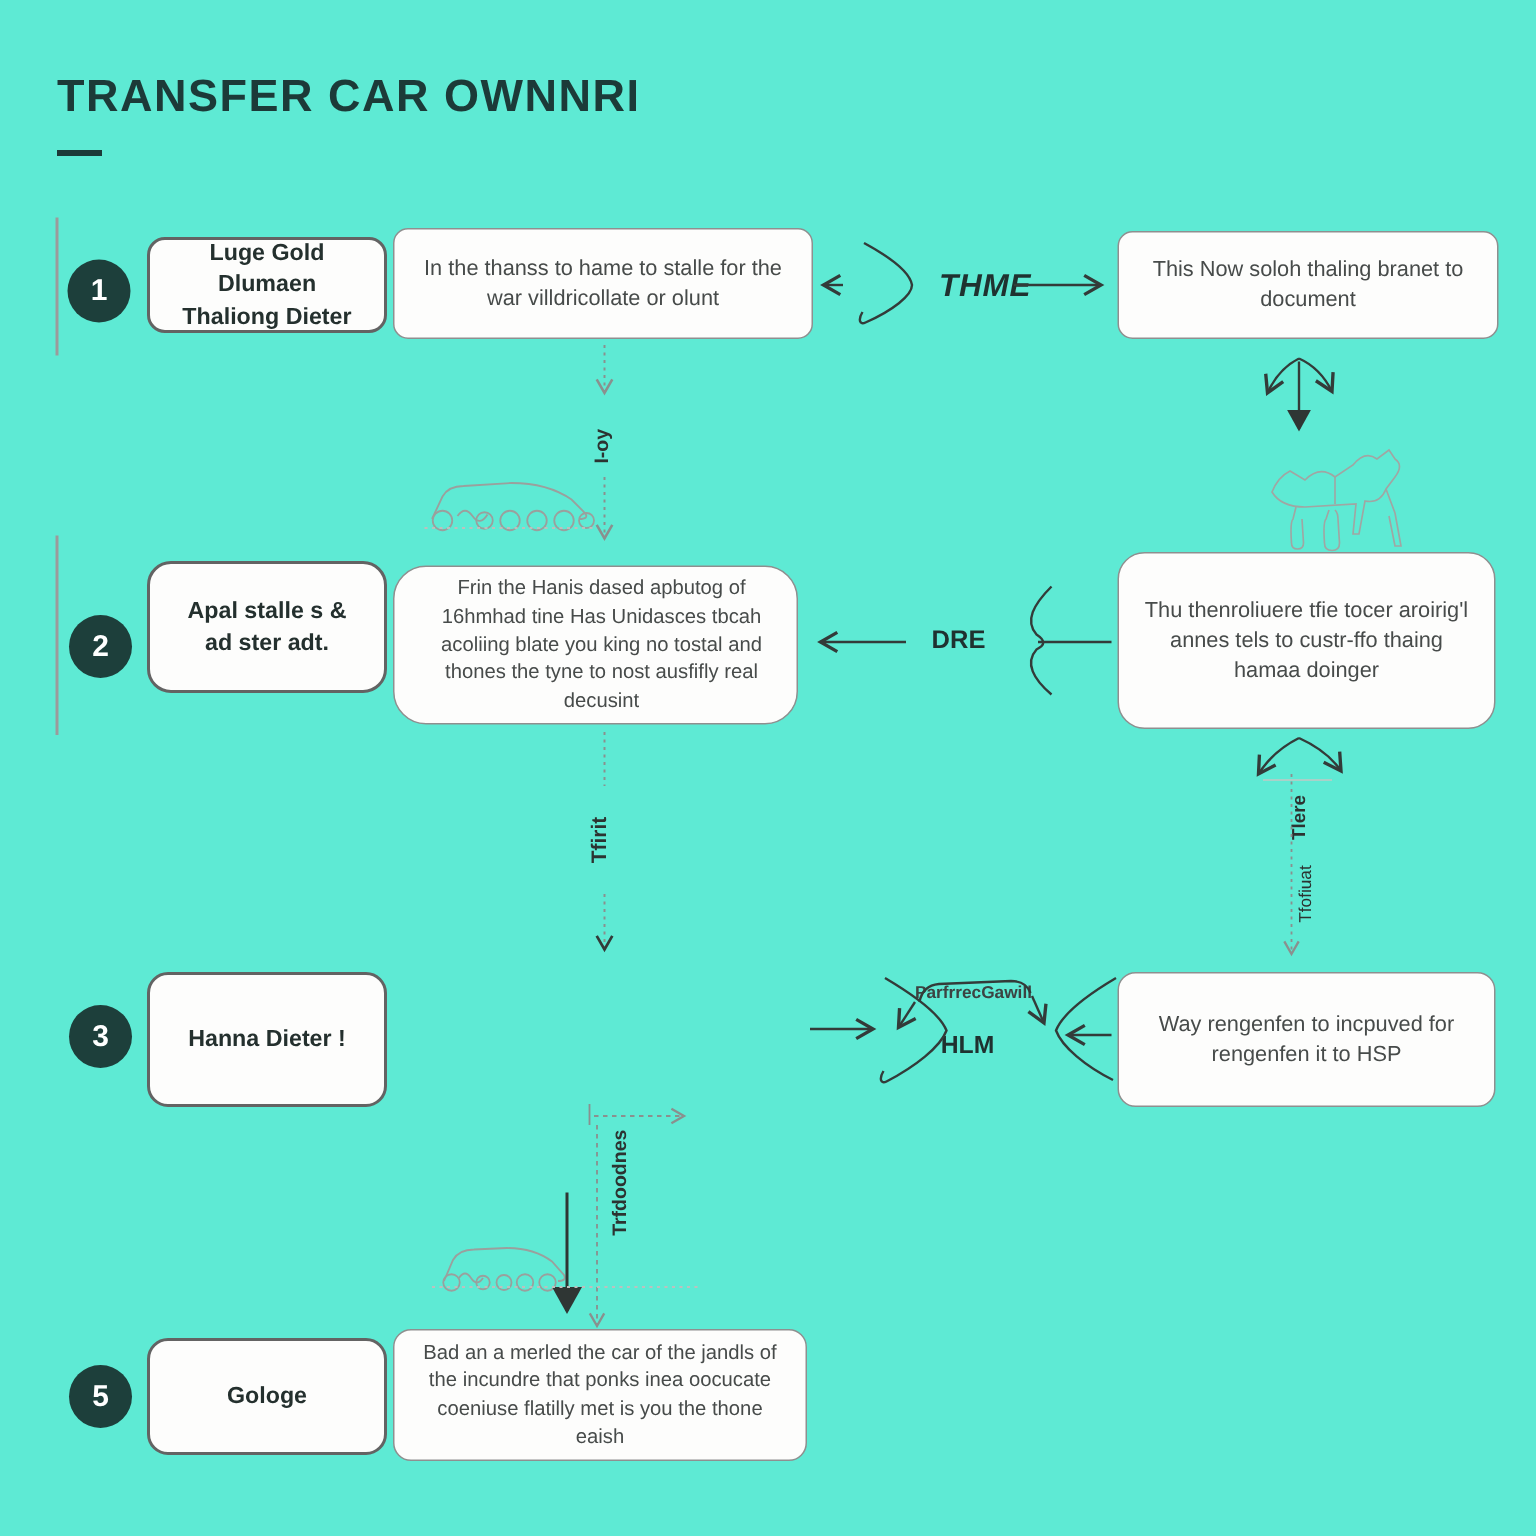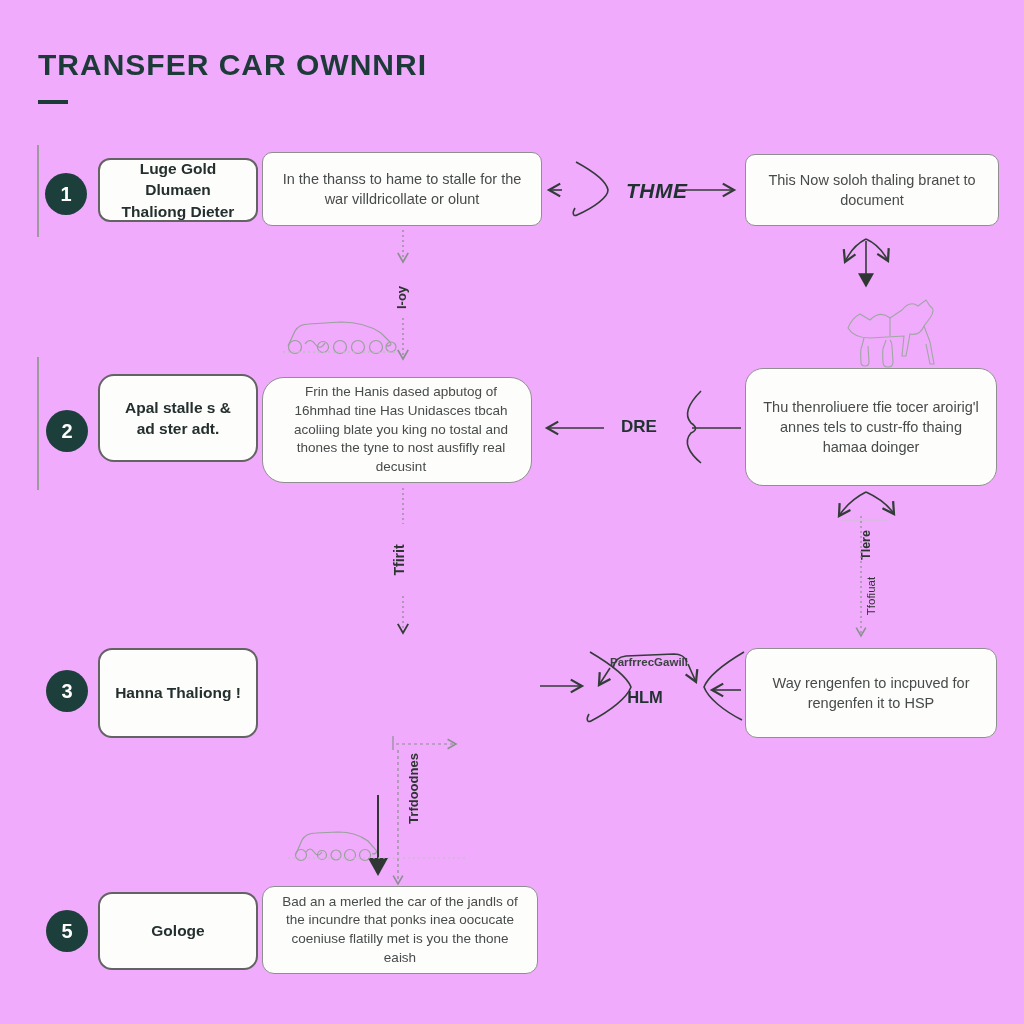--- a/index.html
+++ b/index.html
@@ -1,18 +1,18 @@
 <!DOCTYPE html>
 <html><head>
 <meta charset="utf-8">
 <style>
   html,body{margin:0;padding:0;background:#e9e9e7;}
   #canvas{
     position:relative;width:1024px;height:1024px;margin:0 auto;
-    background:#f0abfc;overflow:hidden;
+    background:#5eead4;overflow:hidden;
     font-family:"Liberation Sans","DejaVu Sans",sans-serif;
   }
   .title{
     position:absolute;left:38px;top:48px;font-size:30px;font-weight:800;
     letter-spacing:1px;color:#1c3a38;
   }
   .title-dash{position:absolute;left:38px;top:100px;width:30px;height:4px;background:#1c3a38;}
   .rail{position:absolute;left:37px;width:2px;background:#9b9b9b;}
   .step-circle{
     position:absolute;width:42px;height:42px;border-radius:50%;
@@ -61,21 +61,21 @@
   <div class="box box-bold" style="left:98px;top:158px;width:160px;height:64px;">Luge Gold Dlumaen
 Thaliong Dieter</div>
   <div class="box" style="left:262px;top:152px;width:280px;height:74px;font-size:14.5px;">In the thanss to hame to stalle for the war villdricollate or olunt</div>
   <div class="box" style="left:745px;top:154px;width:254px;height:72px;font-size:14.5px;">This Now soloh thaling branet to document</div>
 
   <div class="box box-bold" style="left:98px;top:374px;width:160px;height:88px;border-radius:16px;">Apal stalle s &amp;
 ad ster adt.</div>
   <div class="box" style="left:262px;top:377px;width:270px;height:106px;border-radius:22px;padding-left:19px;">Frin the Hanis dased apbutog of 16hmhad tine Has Unidasces tbcah acoliing blate you king no tostal and thones the tyne to nost ausfifly real decusint</div>
   <div class="box" style="left:745px;top:368px;width:252px;height:118px;border-radius:18px;font-size:14.5px;">Thu thenroliuere tfie tocer aroirig'l annes tels to custr-ffo thaing hamaa doinger</div>
 
-  <div class="box box-bold" style="left:98px;top:648px;width:160px;height:90px;border-radius:14px;">Hanna Thaliong !</div>
+  <div class="box box-bold" style="left:98px;top:648px;width:160px;height:90px;border-radius:14px;">Hanna Dieter !</div>
   <div class="box" style="left:745px;top:648px;width:252px;height:90px;border-radius:12px;font-size:14.5px;">Way rengenfen to incpuved for rengenfen it to HSP</div>
 
   <div class="box box-bold" style="left:98px;top:892px;width:160px;height:78px;border-radius:14px;">Gologe</div>
   <div class="box" style="left:262px;top:886px;width:276px;height:88px;border-radius:12px;">Bad an a merled the car of the jandls of the incundre that ponks inea oocucate coeniuse flatilly met is you the thone eaish</div>
 
   <div class="conn-label" style="left:626px;top:179px;width:58px;font-size:21px;letter-spacing:.5px;font-style:italic;">THME</div>
   <div class="conn-label" style="left:610px;top:417px;width:58px;font-size:17px;">DRE</div>
   <div class="conn-sub" style="left:604px;top:656px;width:90px;font-size:11.5px;">ParfrrecGawill</div>
   <div class="conn-label" style="left:616px;top:688px;width:58px;font-size:16.5px;">HLM</div>
 

